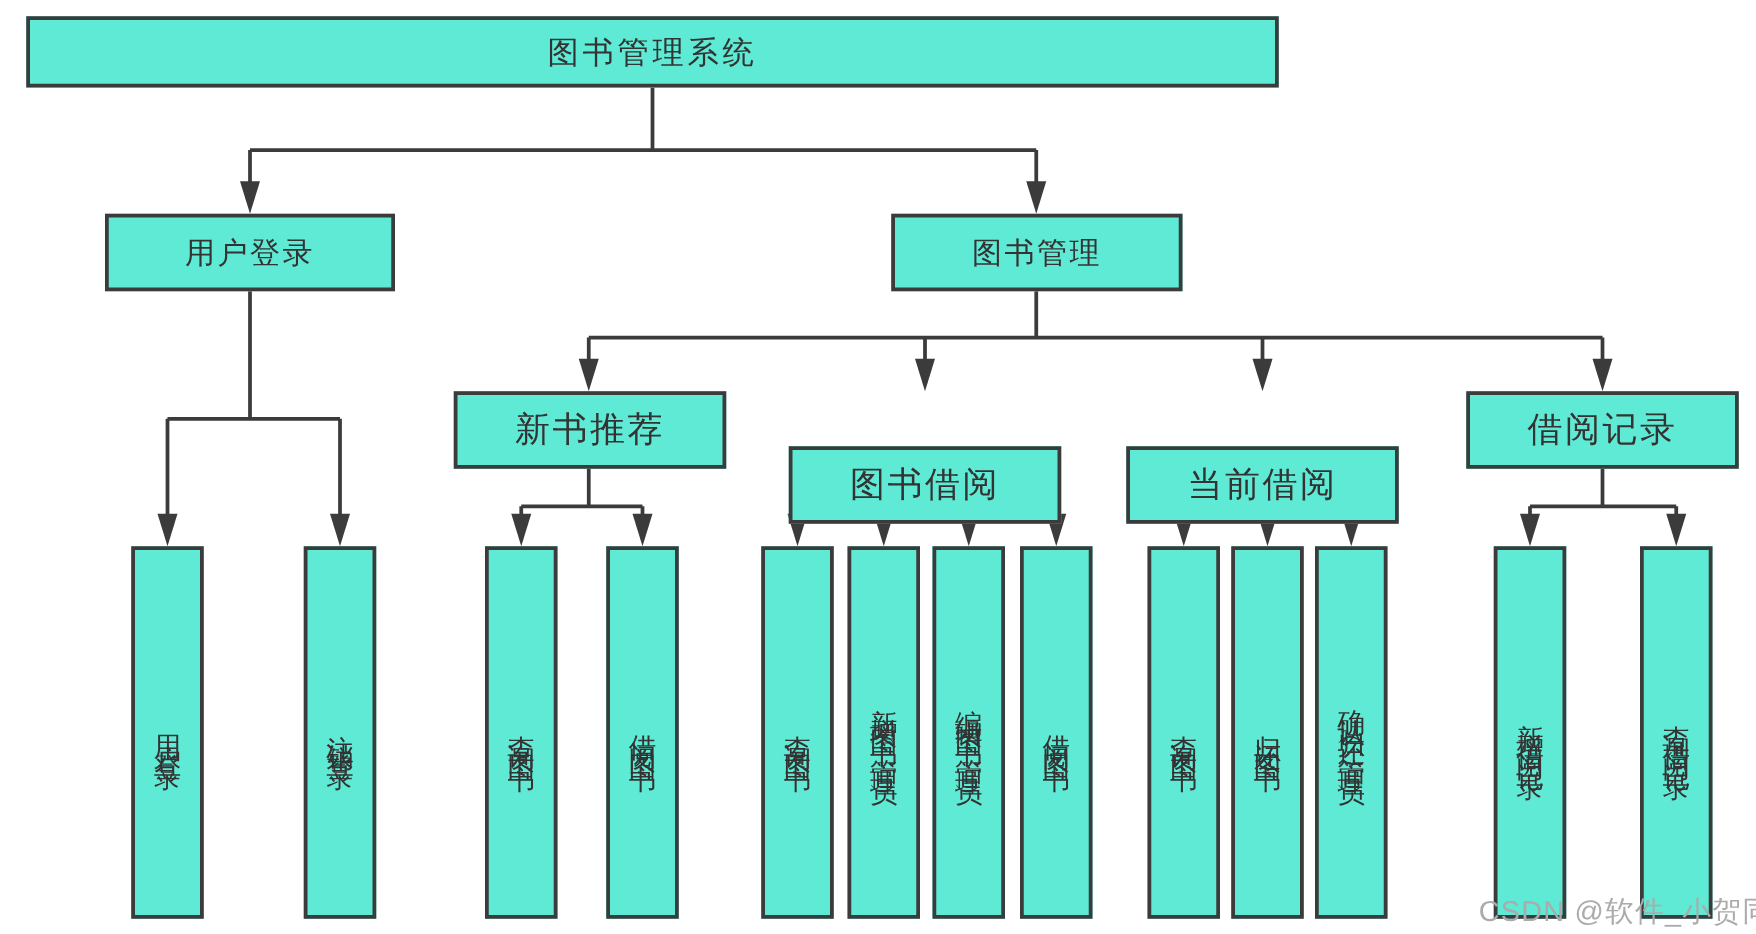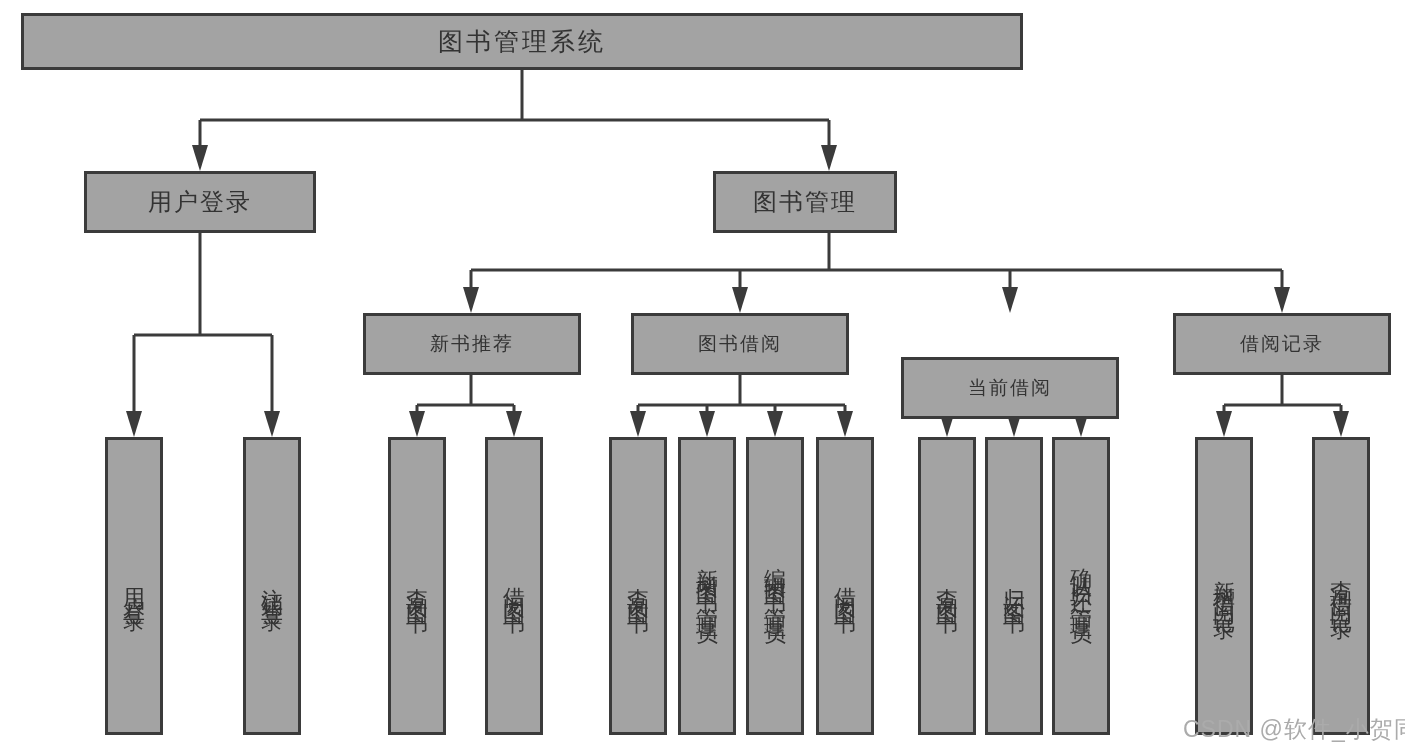--- a/index.html
+++ b/index.html
@@ -27,40 +27,40 @@
     fill: none;
   }
   svg.connectors polygon {
     fill: #3b3b3b;
     stroke: none;
   }
   .node {
     position: absolute;
     box-sizing: border-box;
     border: 3px solid #3b3b3b;
-    background: #a3a3a3;
+    background: #5eead4;
     display: flex;
     align-items: center;
     justify-content: center;
     color: #333333;
   }
   .node-root {
     left: 21px; top: 13px;
     width: 1002px; height: 57px;
     font-size: 25px;
     letter-spacing: 3px;
   }
   .node-l2 {
     top: 171px; height: 62px;
     font-size: 24px;
     letter-spacing: 2px;
   }
   .node-l3 {
     top: 313px; height: 62px;
-    font-size: 19px;
+    font-size: 28px;
     letter-spacing: 2px;
   }
   .node-leaf {
     top: 437px;
     width: 58px; height: 298px;
     font-size: 22px;
   }
   .node-leaf .vtext {
     writing-mode: vertical-rl;
     text-orientation: mixed;
@@ -133,28 +133,28 @@
     </g>
   </svg>
 
   <div class="node node-root">
     <span>图书管理系统</span>
   </div>
 
   <div class="node node-l2" style="left:84px; width:232px;">
     <span>用户登录</span>
   </div>
-  <div class="node node-l2" style="left:713px; width:184px;">
+  <div class="node node-l2" style="left:713px; width:233px;">
     <span>图书管理</span>
   </div>
 
   <div class="node node-l3" style="left:363px; width:218px;">
     <span>新书推荐</span>
   </div>
-  <div class="node node-l3" style="left:631px; width:218px;">
+  <div class="node node-l3" style="left:631px; width:218px;margin-top:44px;">
     <span>图书借阅</span>
   </div>
   <div class="node node-l3" style="left:901px; width:218px;margin-top:44px;">
     <span>当前借阅</span>
   </div>
   <div class="node node-l3" style="left:1173px; width:218px;">
     <span>借阅记录</span>
   </div>
 
   <div class="node node-leaf" style="left:105px;">

